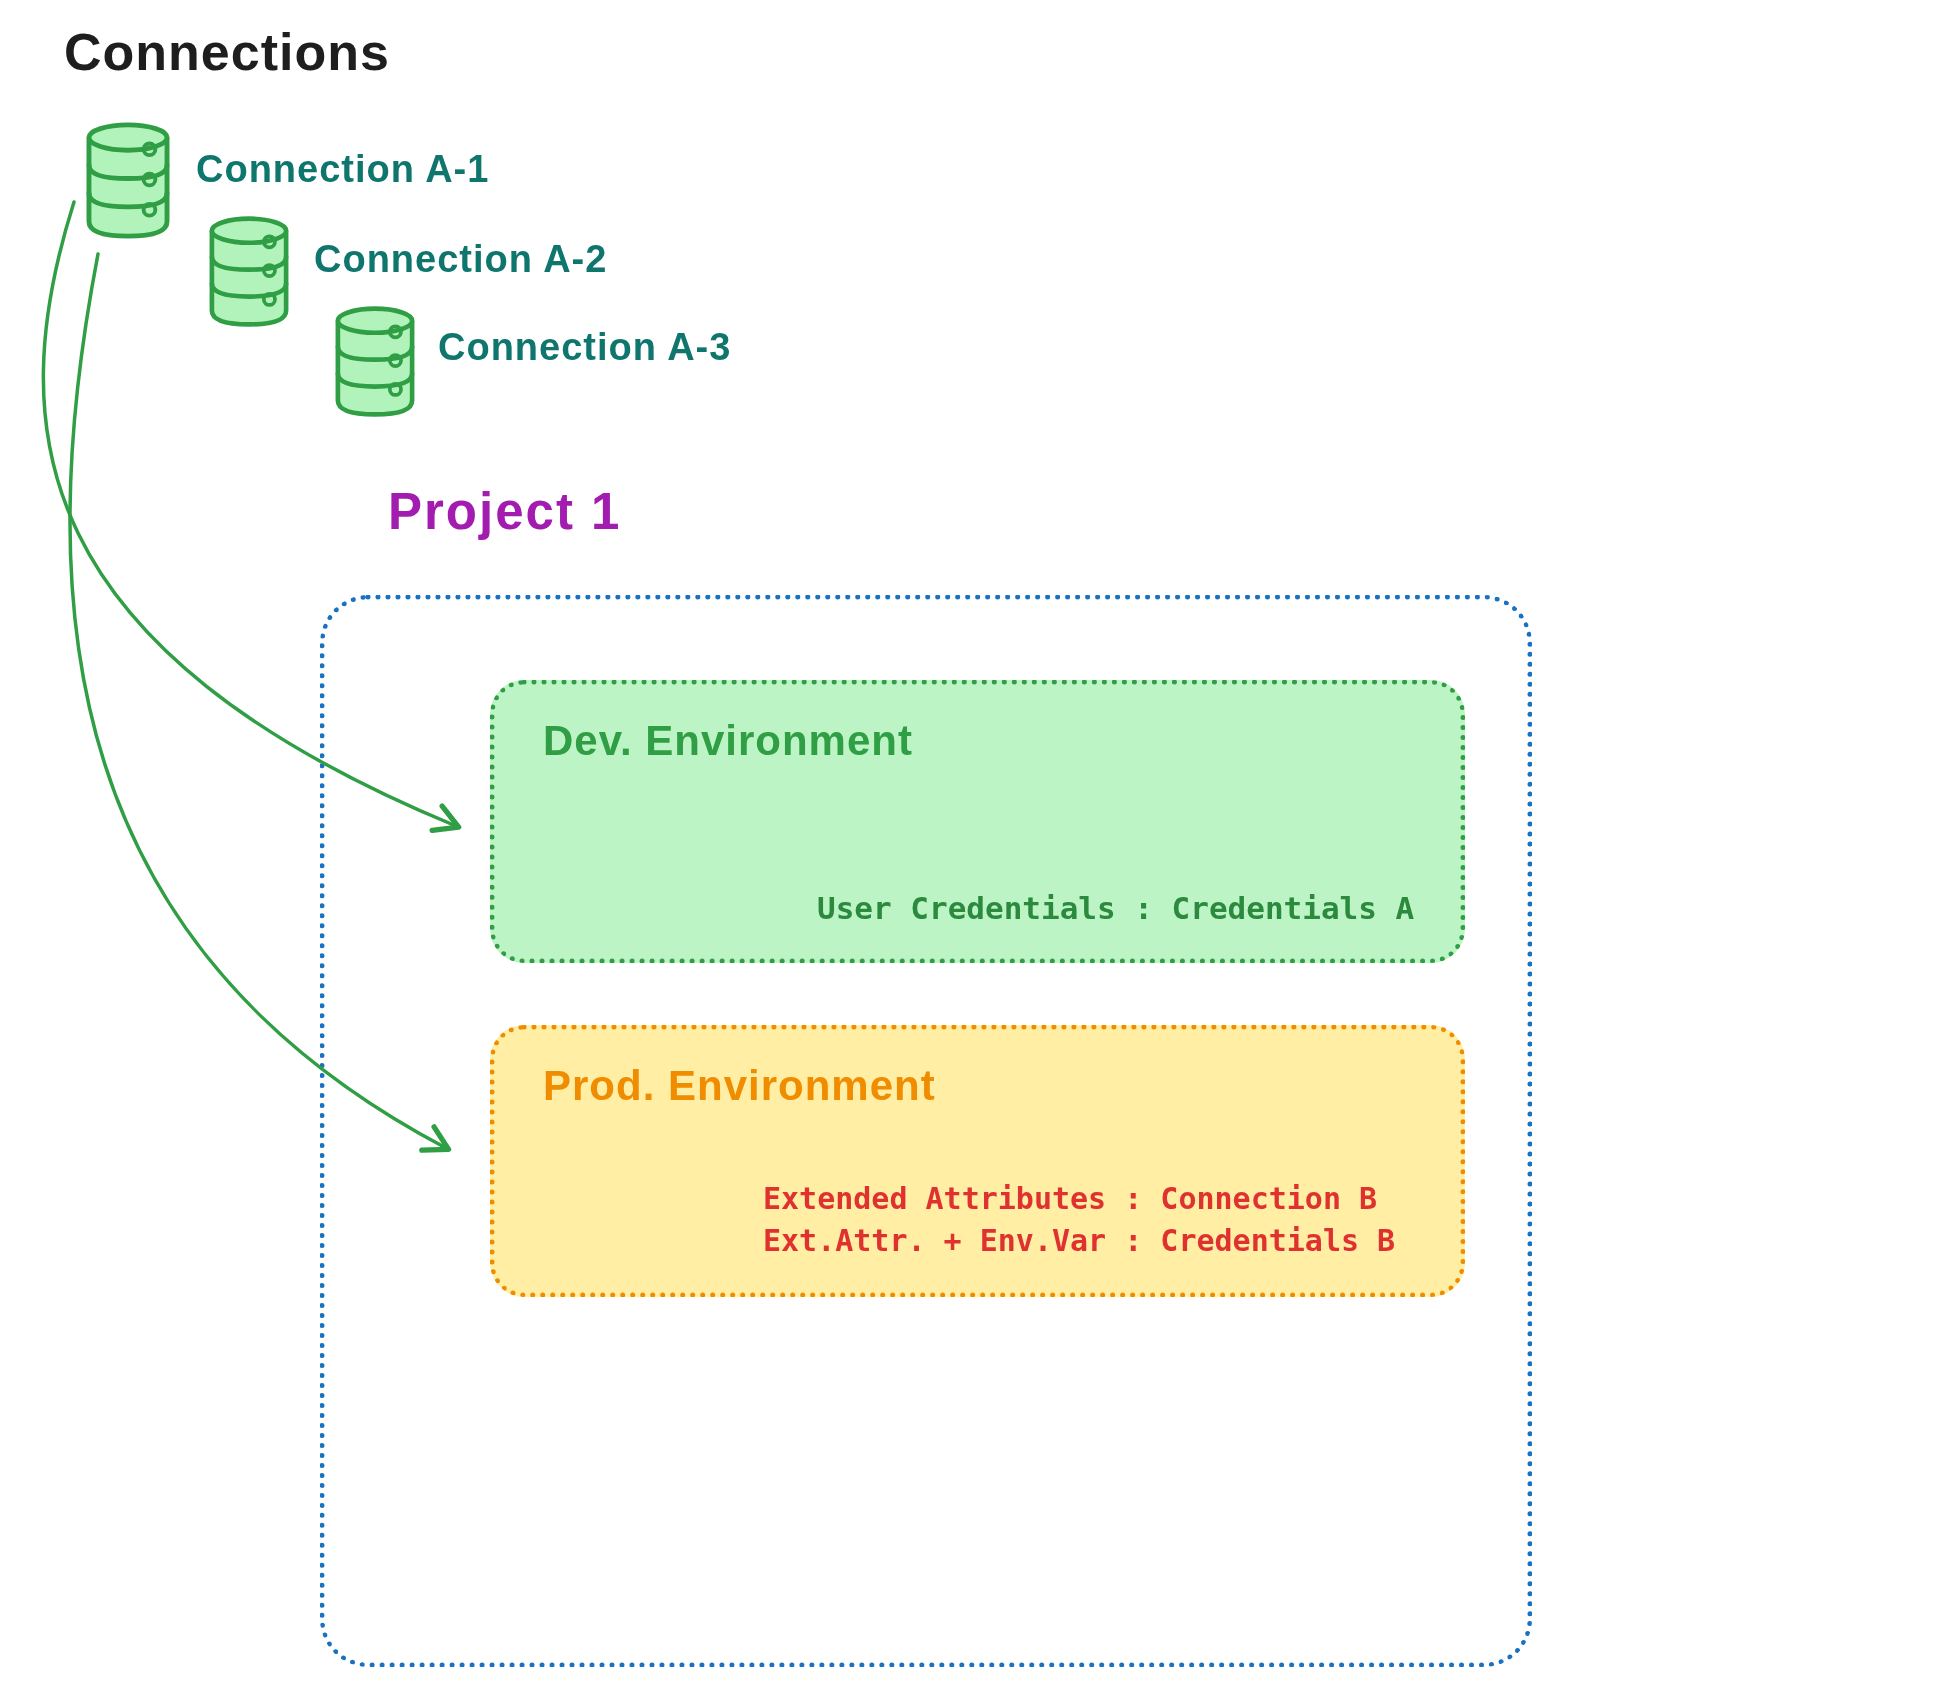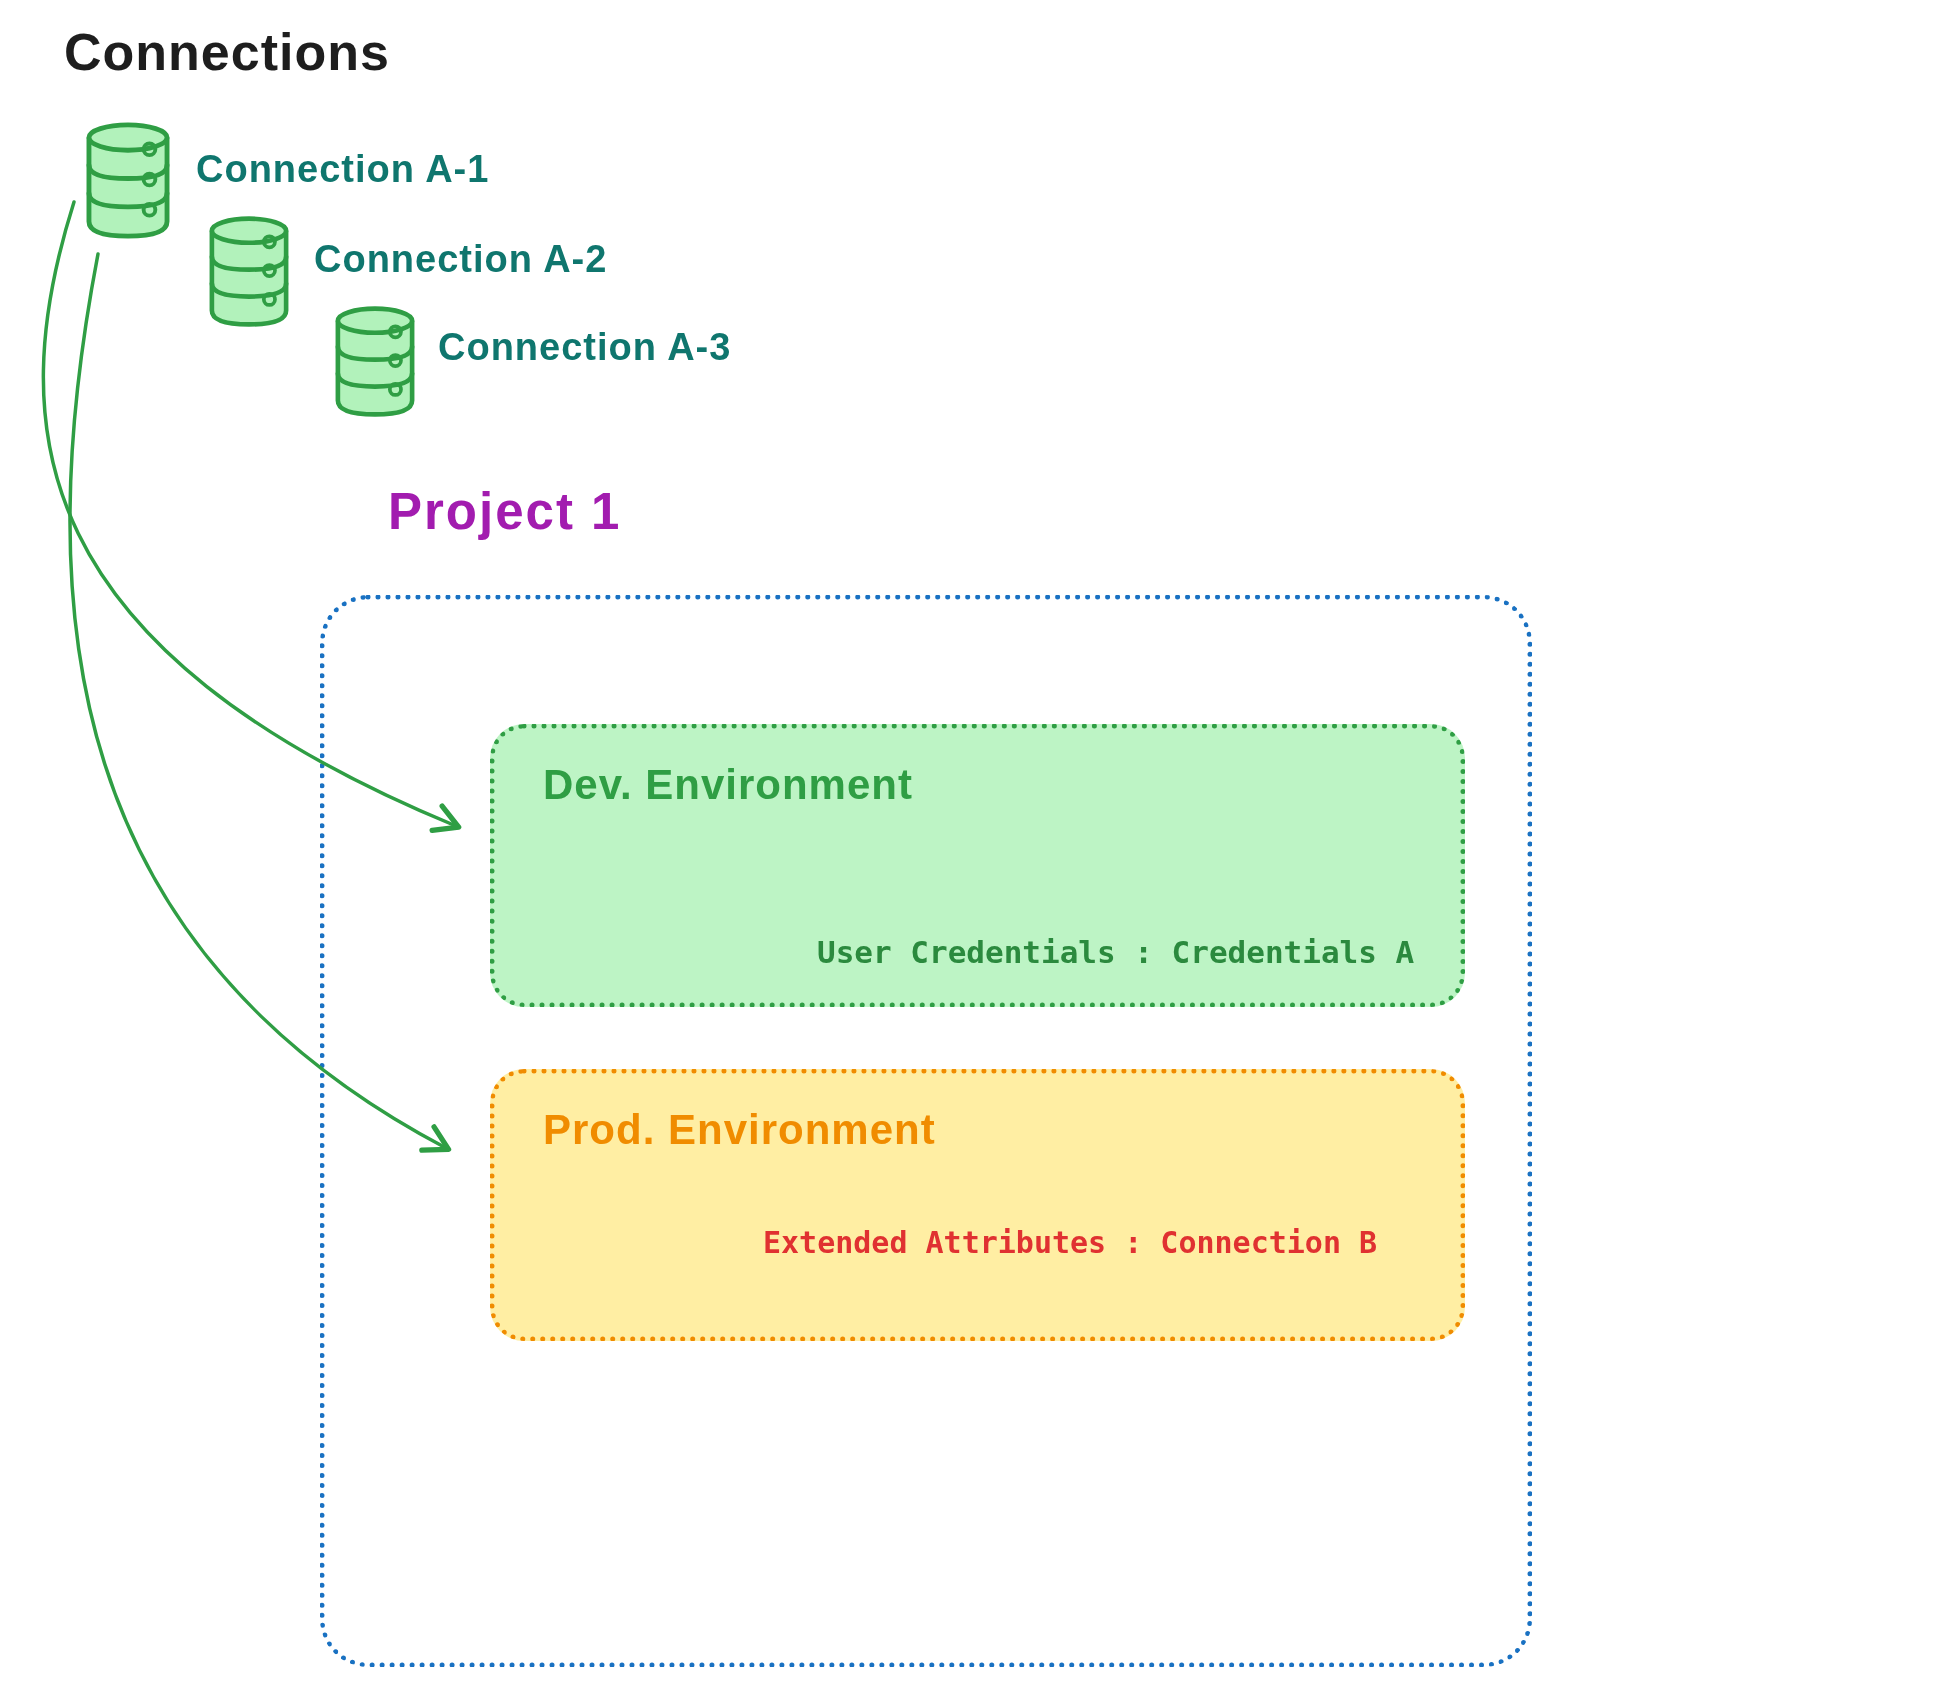--- a/index.html
+++ b/index.html
@@ -62,21 +62,20 @@
     border-radius: 48px;
     background: transparent;
     box-sizing: border-box;
     z-index: 1;
   }
 
   .env-box {
     position: absolute;
     box-sizing: border-box;
     border-radius: 34px;
-    margin-top: 44px;
   }
   .env-dev {
     left: 165px;
     top: 80px;
     width: 975px;
     height: 283px;
     background: rgba(178, 242, 187, 0.85);
     border: 5px dotted #2f9e44;
   }
   .env-prod {
@@ -175,20 +174,21 @@
 
     <div class="env-box env-dev">
       <div class="env-title env-title-dev">Dev. Environment</div>
       <div class="cred-line dev-cred">User Credentials : Credentials A</div>
     </div>
 
     <div class="env-box env-prod">
       <div class="env-title env-title-prod">Prod. Environment</div>
       <div class="cred-line prod-cred">
         <div>Extended Attributes : Connection B</div>
+        <div>Ext.Attr. + Env.Var : Credentials B</div>
       </div>
     </div>
 
   </div>
 
   <svg class="abs arrows-overlay" viewBox="0 0 1938 1691">
     <path d="M 74 202 C 2 430, 30 650, 456 826" fill="none" stroke="#2f9e44" stroke-width="3.5" stroke-linecap="round" marker-end="url(#arrowhead)"></path>
     <path d="M 98 254 C 28 620, 70 950, 446 1148" fill="none" stroke="#2f9e44" stroke-width="3.5" stroke-linecap="round" marker-end="url(#arrowhead)"></path>
   </svg>
 

